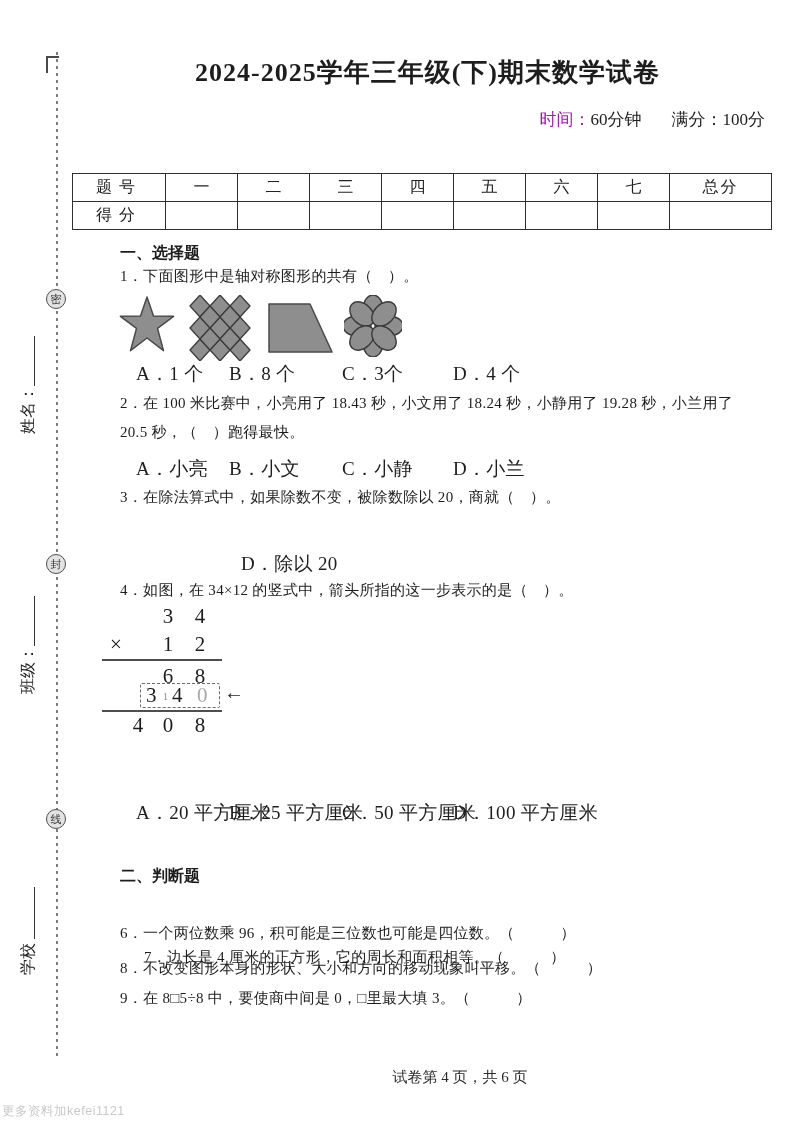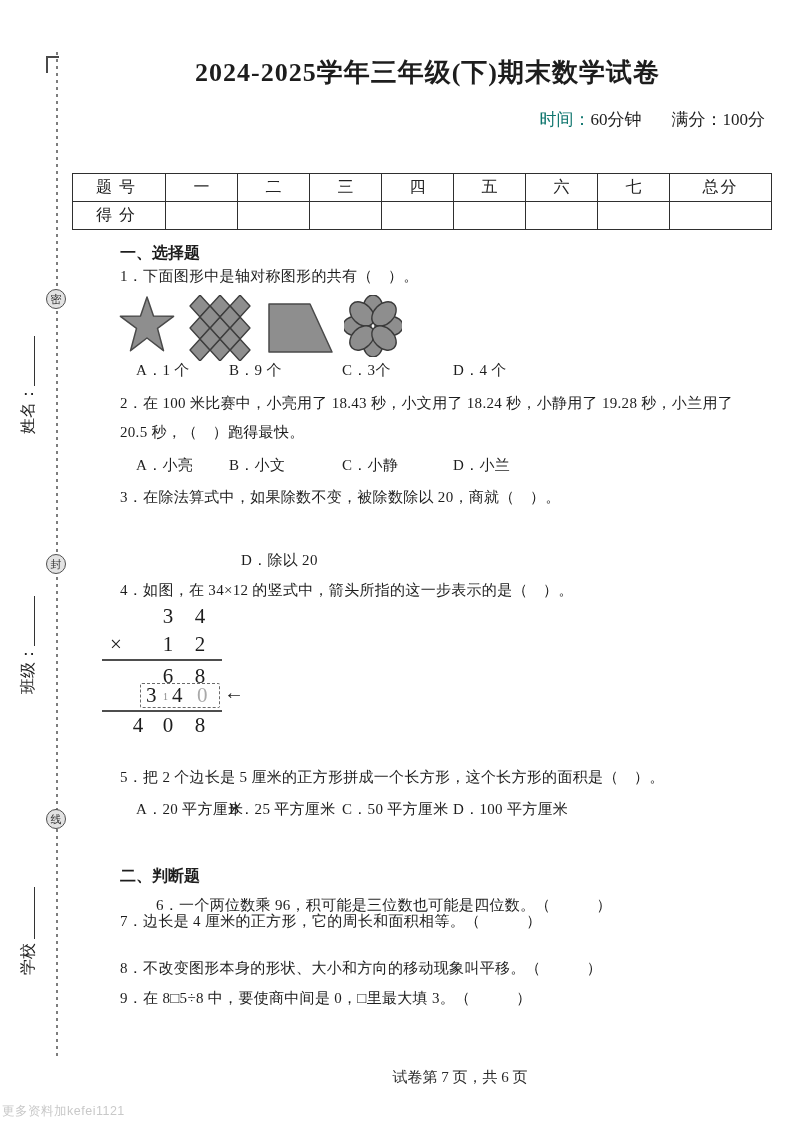--- a/index.html
+++ b/index.html
@@ -3,33 +3,33 @@
 <meta charset="utf-8">
 <style>
   html,body{margin:0;padding:0;background:#e9e9e9;}
   #page{position:relative;width:793px;height:1122px;background:#ffffff;overflow:hidden;
         font-family:"Liberation Serif",serif;color:#1d1d1d;}
   .abs{position:absolute;}
   
   #title{left:72px;top:55px;width:711px;text-align:center;font-size:26px;font-weight:900;
          letter-spacing:1px;white-space:nowrap;}
   #meta{left:72px;top:108px;width:693px;text-align:right;font-size:17px;white-space:nowrap;}
-  #meta .lbl{color:#0f766e;}
+  #meta .lbl{color:#a21caf;}
   #meta .gap{display:inline-block;width:30px;}
   
   #scoretable{left:72px;top:143px;border-collapse:collapse;margin-top:30px;}
   #scoretable td{border:1.6px solid #2f2f2f;height:27px;text-align:center;font-size:16px;
                  padding:0;color:#222;}
   td.rowlbl{width:92px;letter-spacing:7px;}
   td.qcol{width:71px;}
   td.totcol{width:101px;letter-spacing:2px;}
   
   .sec{left:120px;font-size:16px;font-weight:bold;white-space:nowrap;}
   .q{left:120px;font-size:15px;white-space:nowrap;letter-spacing:0.3px;}
-  .opt{font-size:15px;white-space:nowrap;letter-spacing:0.3px;}
+  .opt{font-size:19px;white-space:nowrap;letter-spacing:0.3px;}
   .oA{left:136px;} .oB{left:229px;} .oC{left:342px;} .oD{left:453px;}
   
   .shape{top:295px;}
   
   #mult{left:120px;top:604px;width:160px;height:140px;font-size:21px;}
   #mult .d{position:absolute;width:24px;text-align:center;}
   .mc1{left:6px;} .mc2{left:36px;} .mc3{left:68px;}
   .mr1{top:0px;} .mr2{top:28px;} .mr3{top:60px;} .mr4{top:109px;}
   #mult .hline{position:absolute;left:0px;width:100px;height:0;border-top:2px solid #4e4e4e;}
   #mbox{position:absolute;left:20px;top:79px;width:78px;height:23px;
@@ -153,21 +153,21 @@
       <ellipse cx="45" cy="31" rx="14" ry="10"></ellipse>
       <ellipse cx="18" cy="19" rx="10" ry="14" transform="rotate(-45 18 19)"></ellipse>
       <ellipse cx="40" cy="19" rx="10" ry="14" transform="rotate(45 40 19)"></ellipse>
       <ellipse cx="18" cy="43" rx="10" ry="14" transform="rotate(45 18 43)"></ellipse>
       <ellipse cx="40" cy="43" rx="10" ry="14" transform="rotate(-45 40 43)"></ellipse>
     </g>
   </svg>
 
   <div class="abs" style="top:361px;left:0;width:793px;height:20px;">
     <span class="abs opt oA">A．1 个</span>
-    <span class="abs opt oB">B．9 个</span>
+    <span class="abs opt oB">B．8 个</span>
     <span class="abs opt oC">C．3个</span>
     <span class="abs opt oD">D．4 个</span>
   </div>
 
   <div class="abs q" style="top:394px;">2．在 100 米比赛中，小亮用了 18.43 秒，小文用了 18.24 秒，小静用了 19.28 秒，小兰用了</div>
   <div class="abs q" style="top:423px;">20.5 秒，（　）跑得最快。</div>
   <div class="abs" style="top:456px;left:0;width:721px;height:20px;">
     <span class="abs opt oA">A．小亮</span>
     <span class="abs opt oB">B．小文</span>
     <span class="abs opt oC">C．小静</span>
@@ -197,29 +197,28 @@
       <span class="bd light" style="left:56px;">0</span>
     </div>
     <span id="marrow">←</span>
     <div class="hline" style="top:106px;left:-18px;width:120px;"></div>
     <span class="d mc1 mr4">4</span>
     <span class="d mc2 mr4">0</span>
     <span class="d mc3 mr4">8</span>
   </div>
 
 
-  <div class="abs q" style="top:768px;">5．把 2 个边长是 5 厘米的正方形拼成一个长方形，这个长方形的面积是（　）。</div>
   <div class="abs" style="top:800px;left:0;width:793px;height:20px;">
     <span class="abs opt oA">A．20 平方厘米</span>
     <span class="abs opt oB">B．25 平方厘米</span>
     <span class="abs opt oC">C．50 平方厘米</span>
     <span class="abs opt oD">D．100 平方厘米</span>
   </div>
 
   <div class="abs sec" style="top:866px;">二、判断题</div>
-  <div class="abs q" style="top:896px;margin-left:36px;">6．一个两位数乘 96，积可能是三位数也可能是四位数。（　　　）</div>
-  <div class="abs q" style="top:912px;">7．边长是 4 厘米的正方形，它的周长和面积相等。（　　　）</div>
+  <div class="abs q" style="top:924px;">6．一个两位数乘 96，积可能是三位数也可能是四位数。（　　　）</div>
+  <div class="abs q" style="top:948px;margin-left:24px;">7．边长是 4 厘米的正方形，它的周长和面积相等。（　　　）</div>
   <div class="abs q" style="top:959px;">8．不改变图形本身的形状、大小和方向的移动现象叫平移。（　　　）</div>
   <div class="abs q" style="top:989px;">9．在 8□5÷8 中，要使商中间是 0，□里最大填 3。（　　　）</div>
 
-  <div class="abs" id="footer">试卷第 7 页，共 6 页</div>
+  <div class="abs" id="footer">试卷第 4 页，共 6 页</div>
 
 </div>
 
 </body></html>

